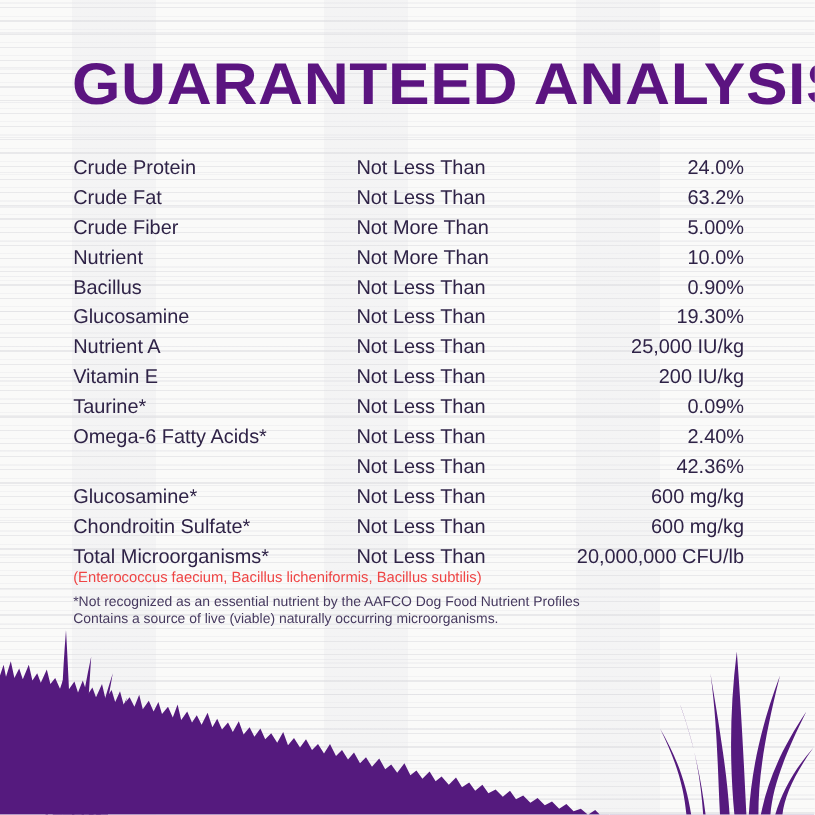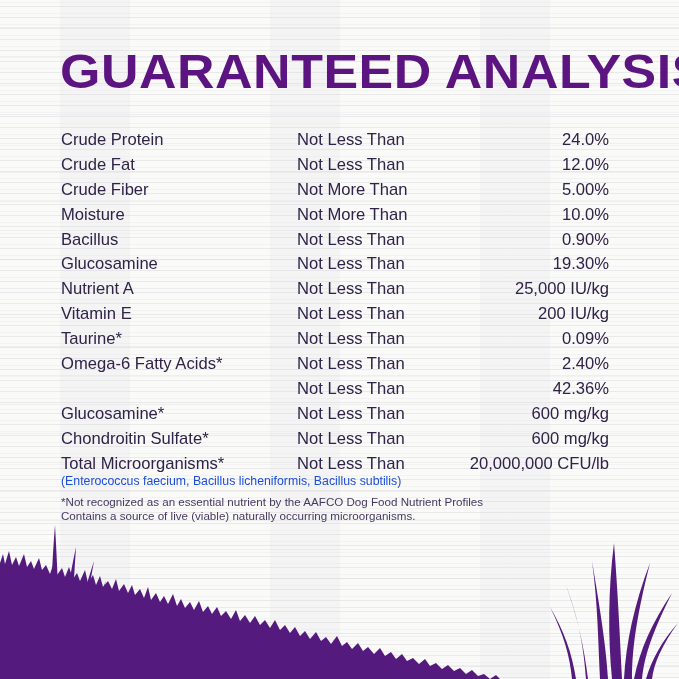--- a/index.html
+++ b/index.html
@@ -95,30 +95,30 @@
   .c-name, .c-qual, .c-val {
     position:absolute;
     top:0;
     font-size:16.6px;
     line-height:24.9px;
     color:#2F2347;
     white-space:nowrap;
   }
   .c-name { left:61px; }
   .c-qual { left:297px; }
-  .c-val  { right:70px; text-align:center; }
+  .c-val  { right:59px; text-align:center; }
 
   
   .strain-note {
     position:absolute;
     left:61px;
     top:473px;
     font-size:12.3px;
     line-height:16px;
-    color:#1d4ed8;
+    color:#ef4444;
     white-space:nowrap;
   }
   .footnotes {
     position:absolute;
     left:61px;
     top:495px;
     font-size:11.6px;
     line-height:13.6px;
     color:#46395F;
   }
@@ -146,29 +146,29 @@
 
   <div class="table" id="nutrition-table">
       <div class="row">
         <span class="c-name">Crude Protein</span>
         <span class="c-qual">Not Less Than</span>
         <span class="c-val">24.0%</span>
       </div>
       <div class="row">
         <span class="c-name">Crude Fat</span>
         <span class="c-qual">Not Less Than</span>
-        <span class="c-val">12.0%</span>
+        <span class="c-val">63.2%</span>
       </div>
       <div class="row">
         <span class="c-name">Crude Fiber</span>
         <span class="c-qual">Not More Than</span>
         <span class="c-val">5.00%</span>
       </div>
       <div class="row">
-        <span class="c-name">Moisture</span>
+        <span class="c-name">Nutrient</span>
         <span class="c-qual">Not More Than</span>
         <span class="c-val">10.0%</span>
       </div>
       <div class="row">
         <span class="c-name">Bacillus</span>
         <span class="c-qual">Not Less Than</span>
         <span class="c-val">0.90%</span>
       </div>
       <div class="row">
         <span class="c-name">Glucosamine</span>

